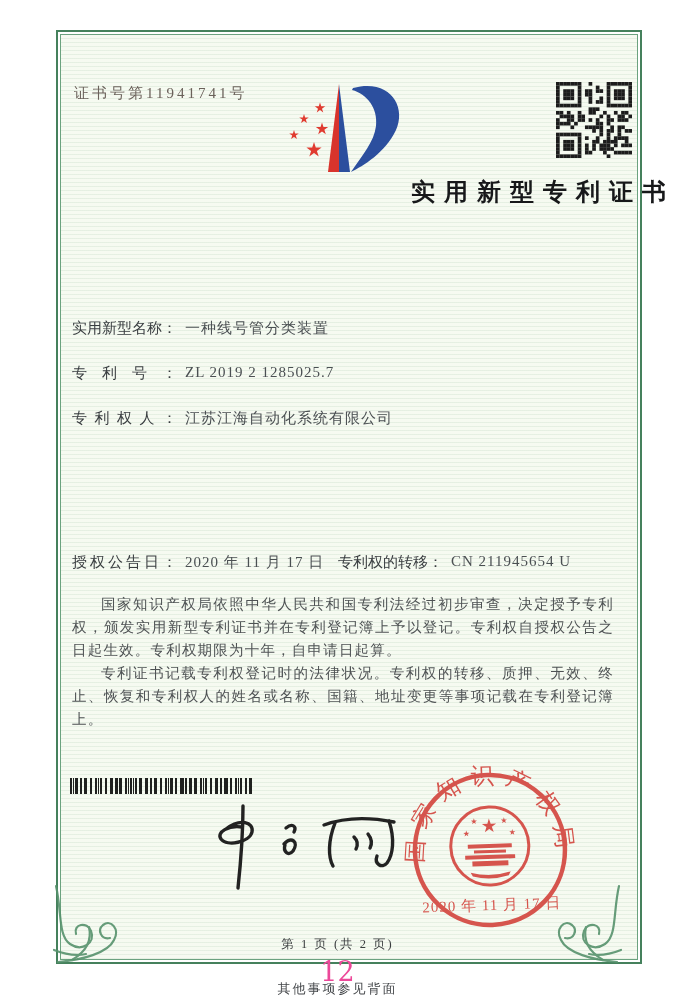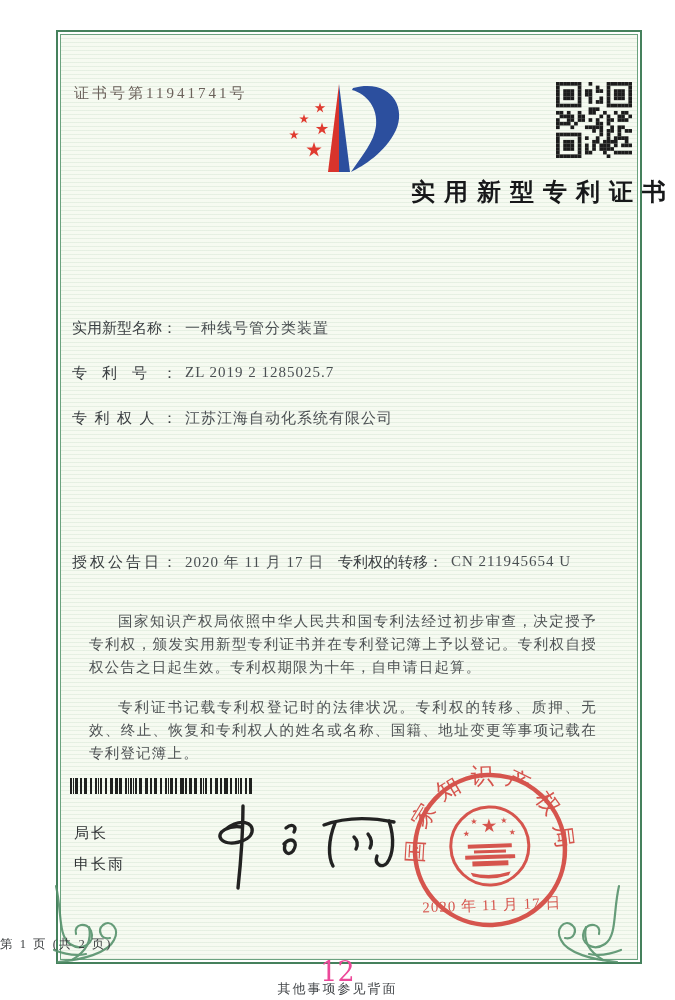--- a/index.html
+++ b/index.html
@@ -40,36 +40,36 @@
   }
   .fvalue{margin-left:8px;letter-spacing:1px;}
   .grant-row{position:absolute;left:72px;top:553px;width:560px;font-size:15px;color:#4a4f52;}
   .grant-pair{position:absolute;top:0;white-space:nowrap;}
   .grant-pair.right{left:266px;}
   .paras{
     position:absolute;left:72px;top:593px;width:542px;
     font-size:14.5px;line-height:23px;color:#4e5254;letter-spacing:1.2px;
     text-align:justify;
   }
-  .paras p{margin:17px;text-indent:2em;}
+  .paras p{margin:0;text-indent:2em;}
   .barcode{
     position:absolute;left:70px;top:778px;width:182px;height:16px;
     background:
       repeating-linear-gradient(90deg,#20211f 0 2px,rgba(0,0,0,0) 2px 5px),
       repeating-linear-gradient(90deg,#20211f 0 1px,rgba(0,0,0,0) 1px 7px),
       repeating-linear-gradient(90deg,rgba(0,0,0,0) 0 3px,#20211f 3px 4px,rgba(0,0,0,0) 4px 11px);
   }
   .director{position:absolute;left:74px;top:824px;font-size:15px;color:#2f3234;
     font-family:"Liberation Sans","DejaVu Sans",sans-serif;}
   .director div{margin-bottom:12px;letter-spacing:2px;}
   .signature{position:absolute;left:196px;top:798px;width:210px;height:95px;}
   .seal{position:absolute;left:392px;top:754px;width:196px;height:196px;opacity:0.88;transform:rotate(-2deg);}
   .seal text{font-family:"Liberation Serif","DejaVu Serif",serif;}
   .footer-page{
-    position:absolute;left:0;top:936px;width:675px;text-align:left;
+    position:absolute;left:0;top:936px;width:675px;text-align:center;
     font-size:12.5px;color:#3a3d3f;letter-spacing:2px;
   }
   .below-num{
     position:absolute;left:0;top:956px;width:675px;text-align:center;
     font-size:27px;color:#ec4899;font-family:"DejaVu Serif",serif;
   }
   .below-note{
     position:absolute;left:0;top:980px;width:675px;text-align:center;
     font-size:13px;color:#44474a;letter-spacing:2px;
   }
@@ -367,24 +367,20 @@
     </span>
   </div>
 
   <div class="paras">
     <p>国家知识产权局依照中华人民共和国专利法经过初步审查，决定授予专利权，颁发实用新型专利证书并在专利登记簿上予以登记。专利权自授权公告之日起生效。专利权期限为十年，自申请日起算。</p>
     <p>专利证书记载专利权登记时的法律状况。专利权的转移、质押、无效、终止、恢复和专利权人的姓名或名称、国籍、地址变更等事项记载在专利登记簿上。</p>
   </div>
 
   <div class="barcode"></div>
 
-  <div class="director">
-    <div>局长</div>
-    <div>申长雨</div>
-  </div>
 
   <svg class="signature" viewBox="0 0 210 95">
     <title>申长雨</title>
     <g fill="none" stroke="#222" stroke-width="3.4" stroke-linecap="round" stroke-linejoin="round">
       <path d="M30,31 C44,20 58,24 56,34 C54,44 31,49 25,41 C20,34 33,27 46,29"></path>
       <path d="M47,8 C47,32 45,62 42,90"></path>
       <path d="M90,30 C96,25 101,28 98,34"></path>
       <path d="M88,46 C96,38 103,44 97,53 C92,59 87,53 89,47"></path>
       <path d="M128,27 C152,18 178,20 198,24"></path>
       <path d="M139,25 C132,43 132,59 137,68"></path>

